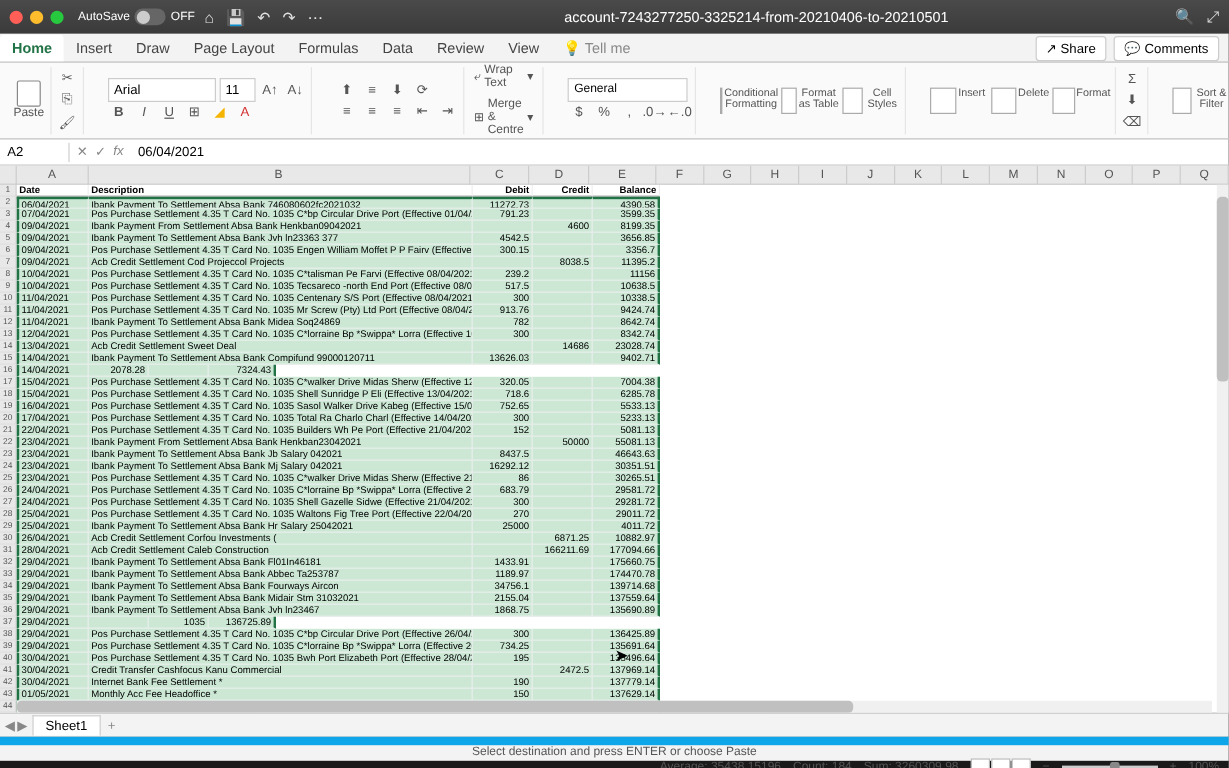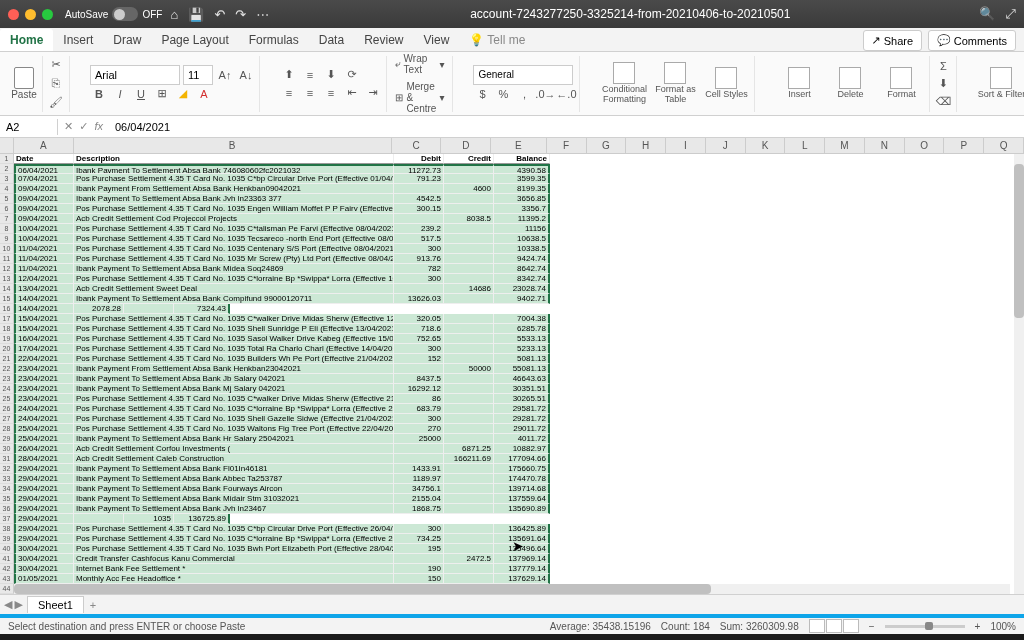--- a/index.html
+++ b/index.html
@@ -27,21 +27,21 @@
 .ribbon-group { display: flex; flex-direction: column; justify-content: center; padding: 0 4px; border-right: 1px solid #e5e5e5; height: 56px; }
 .ribbon-row { display: flex; gap: 3px; align-items: center; margin-left: 16px; }
 .paste-big { width: 28px; height: 40px; display: flex; flex-direction: column; align-items: center; justify-content: center; cursor: pointer; }
 .paste-icon { width: 20px; height: 22px; background: #fff; border: 1px solid #888; border-radius: 2px; }
 .font-name { width: 90px; height: 20px; border: 1px solid #ccc; background: #fff; padding: 1px 4px; font-size: 11px; }
 .font-size { width: 30px; height: 20px; border: 1px solid #ccc; background: #fff; padding: 1px 4px; font-size: 11px; }
 .btn-sm { width: 18px; height: 18px; display: flex; align-items: center; justify-content: center; cursor: pointer; font-size: 11px; }
 .wrap-merge { display: flex; flex-direction: column; gap: 2px; }
 .wrap-btn, .merge-btn { font-size: 10px; padding: 2px 4px; cursor: pointer; display: flex; align-items: center; gap: 3px; }
 .general-sel { width: 100px; height: 20px; border: 1px solid #ccc; background: #fff; padding: 1px 4px; font-size: 10px; }
-.big-btn { width: 48px; display: flex; flex-direction: column; align-items: center; gap: 1px; cursor: pointer; font-size: 9px; text-align: center; line-height: 1.1; }
+.big-btn { width: 48px; display: flex; align-items: flex-start; gap: 1px; cursor: pointer; font-size: 9px; text-align: center; line-height: 1.1; }
 .big-btn-icon { width: 22px; height: 22px; border: 1px solid #aaa; background: #fff; }
 
 .formula-bar { height: 22px; background: #fff; border-bottom: 1px solid #d0d0d0; display: flex; align-items: center; font-size: 11px; }
 .name-box { width: 58px; padding: 2px 6px; border-right: 1px solid #d0d0d0; }
 .fb-btns { display: flex; gap: 6px; padding: 0 6px; color: #888; }
 .fx { font-style: italic; }
 .fb-input { flex: 1; padding: 2px 6px; }
 
 .grid-area { position: relative; height: 456px; background: #fff; overflow: hidden; }
 .col-headers { height: 16px; display: flex; background: #e8e8e8; font-size: 10px; }
@@ -66,21 +66,21 @@
 .hscroll { position: absolute; bottom: 0; left: 14px; right: 14px; height: 10px; background: #f0f0f0; }
 .hscroll-thumb { width: 70%; height: 100%; background: #c0c0c0; border-radius: 4px; }
 .vscroll { position: absolute; right: 0; top: 16px; bottom: 0; width: 10px; background: #f0f0f0; }
 .vscroll-thumb { height: 35%; width: 100%; background: #c0c0c0; border-radius: 4px; margin-top: 10px; }
 
 .sheet-tabs { height: 20px; background: #f3f3f3; display: flex; align-items: center; font-size: 11px; border-top: 1px solid #d0d0d0; }
 .sheet-nav { display: flex; gap: 2px; padding: 0 4px; color: #888; }
 .sheet-tab { padding: 2px 10px; background: #fff; border: 1px solid #ccc; border-bottom: none; }
 .add-sheet { padding: 0 6px; color: #888; cursor: pointer; }
 
-.status-bar { height: 20px; background: #f3f3f3; border-top: 4px solid #0ea5e9; display: flex; align-items: center; font-size: 10px; color: #555; padding: 0 8px; }
+.status-bar { height: 20px; background: #f3f3f3; border-top: 7px solid #0ea5e9; display: flex; align-items: center; font-size: 10px; color: #555; padding: 0 8px; flex-direction: column; }
 .status-right { margin-left: auto; display: flex; gap: 10px; align-items: center; }
 .view-btns { display: flex; gap: 1px; }
 .view-btn { width: 16px; height: 14px; border: 1px solid #bbb; background: #fff; }
 .zoom-slider { width: 80px; height: 3px; background: #ccc; position: relative; }
 .zoom-slider::after { content:''; position:absolute; left:50%; top:-3px; width:8px; height:8px; background:#888; border-radius:2px; }
 </style>
 </head>
 <body>
 
 <div class="title-bar">

